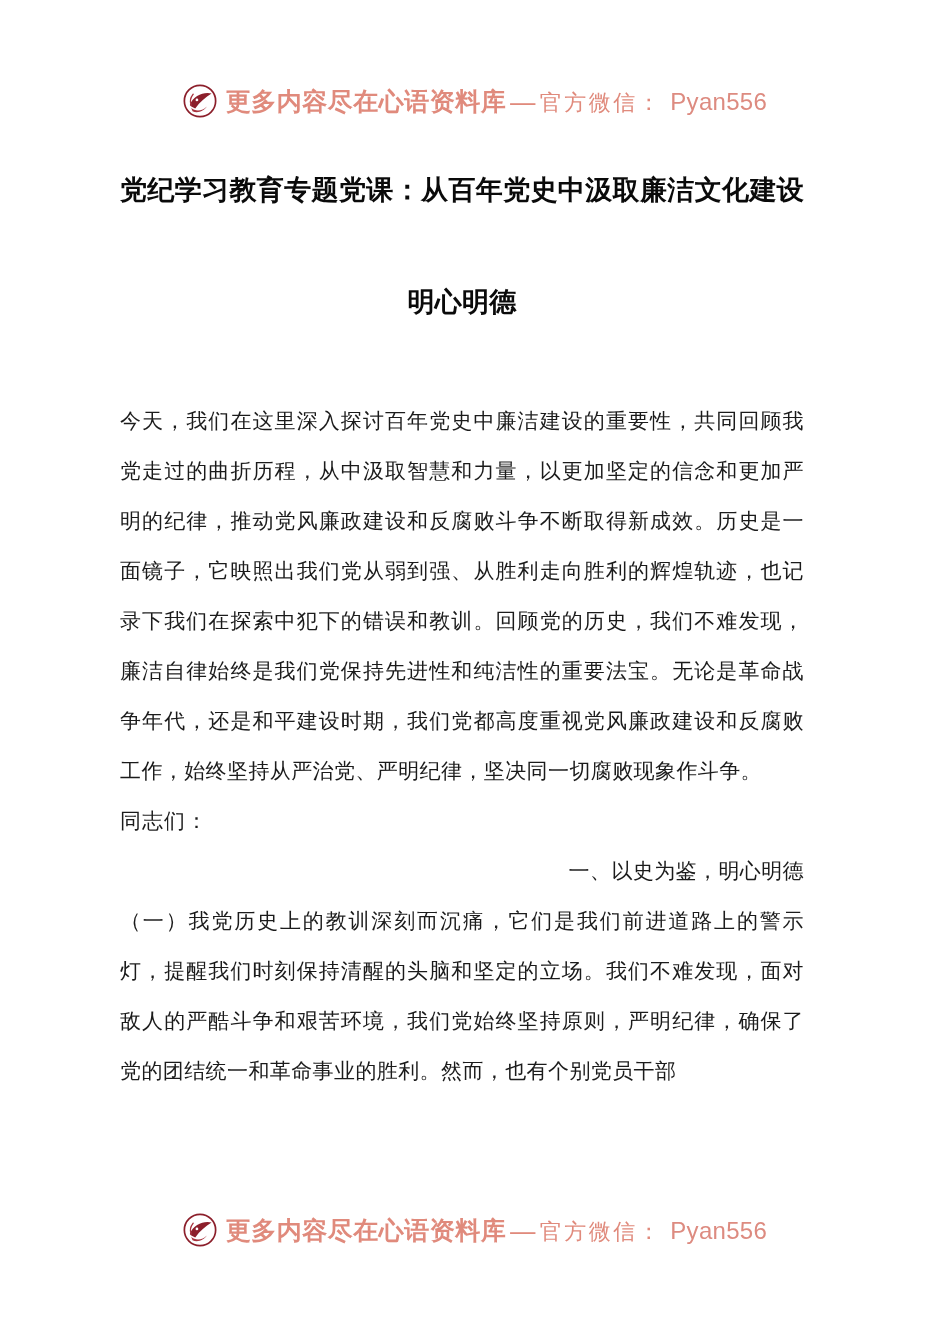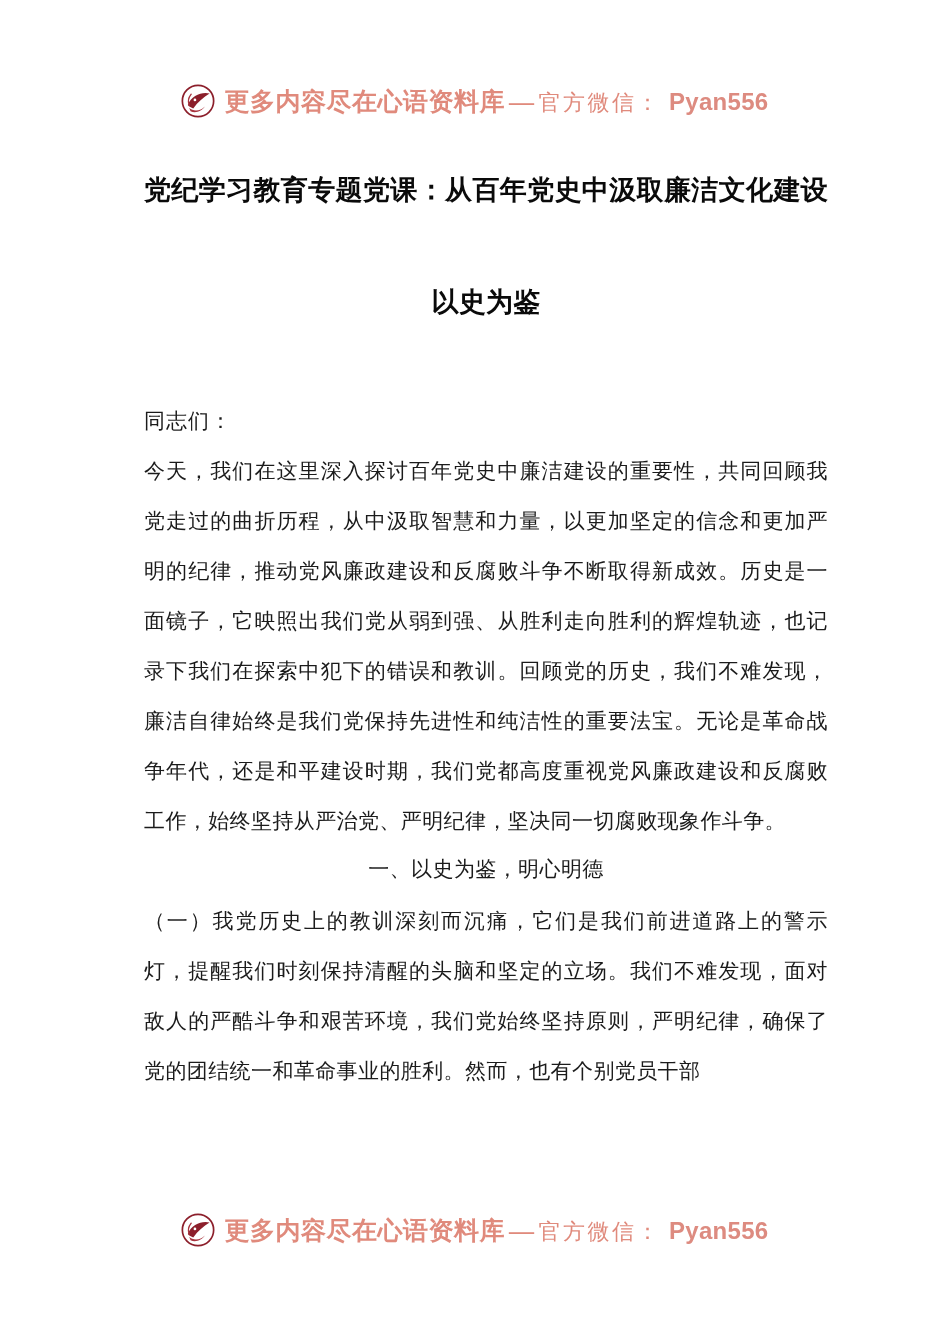--- a/index.html
+++ b/index.html
@@ -66,31 +66,31 @@
     font-size: 22px;
     font-weight: 400;
     color: #e08a7c;
     letter-spacing: 2.5px;
     line-height: 1;
   }
 
   .wm-id {
     font-family: "Liberation Sans", "DejaVu Sans", sans-serif;
     font-size: 24px;
-    font-weight: 700;
+    font-weight: 400;
     color: #dd8b80;
     letter-spacing: 0.3px;
     line-height: 1;
     padding-left: 4px;
   }
 
   
   .doc {
     position: absolute;
-    left: 144px;
+    left: 120px;
     top: 168px;
     width: 684px;
   }
 
   .doc-title {
     font-family: "Liberation Serif", "DejaVu Serif", serif;
     font-weight: 700;
     font-size: 27px;
     color: #0a0a0a;
     text-align: center;
@@ -127,26 +127,26 @@
     text-align-last: left;
     letter-spacing: 0.4px;
     word-break: break-all;
   }
 
   .para + .para { margin-top: 0; }
 
   .para-salutation { letter-spacing: 1px; }
 
   .heading-1 {
-    font-family: Liberation Mono, monospace;
+    font-family: Liberation Serif, serif;
     font-size: 21px;
     color: #1b1b1b;
     line-height: 50px;
     margin: 0;
-    text-align: center;
+    text-align: right;
     letter-spacing: 0.4px;
   }
 </style>
 </head>
 <body>
 
 <div class="page">
 
   <div class="watermark watermark-header">
     <svg class="wm-logo" viewBox="0 0 100 100">
@@ -161,26 +161,26 @@
         <span class="wm-cn">—</span>
         <span class="wm-cn-2">官方微信：</span>
         <span class="wm-id">Pyan556</span>
     </span>
   </div>
 
   <div class="doc">
 
     <h1 class="doc-title">
       <span class="title-line-1">党纪学习教育专题党课：从百年党史中汲取廉洁文化建设</span>
-      <span class="title-line-2">以史为鉴</span>
+      <span class="title-line-2">明心明德</span>
     </h1>
 
     <div class="body-block">
+      <p class="para">今天，我们在这里深入探讨百年党史中廉洁建设的重要性，共同回顾我党走过的曲折历程，从中汲取智慧和力量，以更加坚定的信念和更加严明的纪律，推动党风廉政建设和反腐败斗争不断取得新成效。历史是一面镜子，它映照出我们党从弱到强、从胜利走向胜利的辉煌轨迹，也记录下我们在探索中犯下的错误和教训。回顾党的历史，我们不难发现，廉洁自律始终是我们党保持先进性和纯洁性的重要法宝。无论是革命战争年代，还是和平建设时期，我们党都高度重视党风廉政建设和反腐败工作，始终坚持从严治党、严明纪律，坚决同一切腐败现象作斗争。</p>
       <p class="para para-salutation">同志们：</p>
-      <p class="para">今天，我们在这里深入探讨百年党史中廉洁建设的重要性，共同回顾我党走过的曲折历程，从中汲取智慧和力量，以更加坚定的信念和更加严明的纪律，推动党风廉政建设和反腐败斗争不断取得新成效。历史是一面镜子，它映照出我们党从弱到强、从胜利走向胜利的辉煌轨迹，也记录下我们在探索中犯下的错误和教训。回顾党的历史，我们不难发现，廉洁自律始终是我们党保持先进性和纯洁性的重要法宝。无论是革命战争年代，还是和平建设时期，我们党都高度重视党风廉政建设和反腐败工作，始终坚持从严治党、严明纪律，坚决同一切腐败现象作斗争。</p>
       <p class="heading-1">一、以史为鉴，明心明德</p>
       <p class="para">（一）我党历史上的教训深刻而沉痛，它们是我们前进道路上的警示灯，提醒我们时刻保持清醒的头脑和坚定的立场。我们不难发现，面对敌人的严酷斗争和艰苦环境，我们党始终坚持原则，严明纪律，确保了党的团结统一和革命事业的胜利。然而，也有个别党员干部</p>
     </div>
 
   </div>
 
   <div class="watermark watermark-footer">
     <svg class="wm-logo" viewBox="0 0 100 100">
       <circle cx="50" cy="50" r="46" fill="none" stroke="#8c1f2b" stroke-width="5"></circle>
       <path d="M20 62 C30 34, 62 22, 84 28 C66 40, 50 52, 36 72 C30 70, 24 67, 20 62 Z" fill="#8c1f2b"></path>

